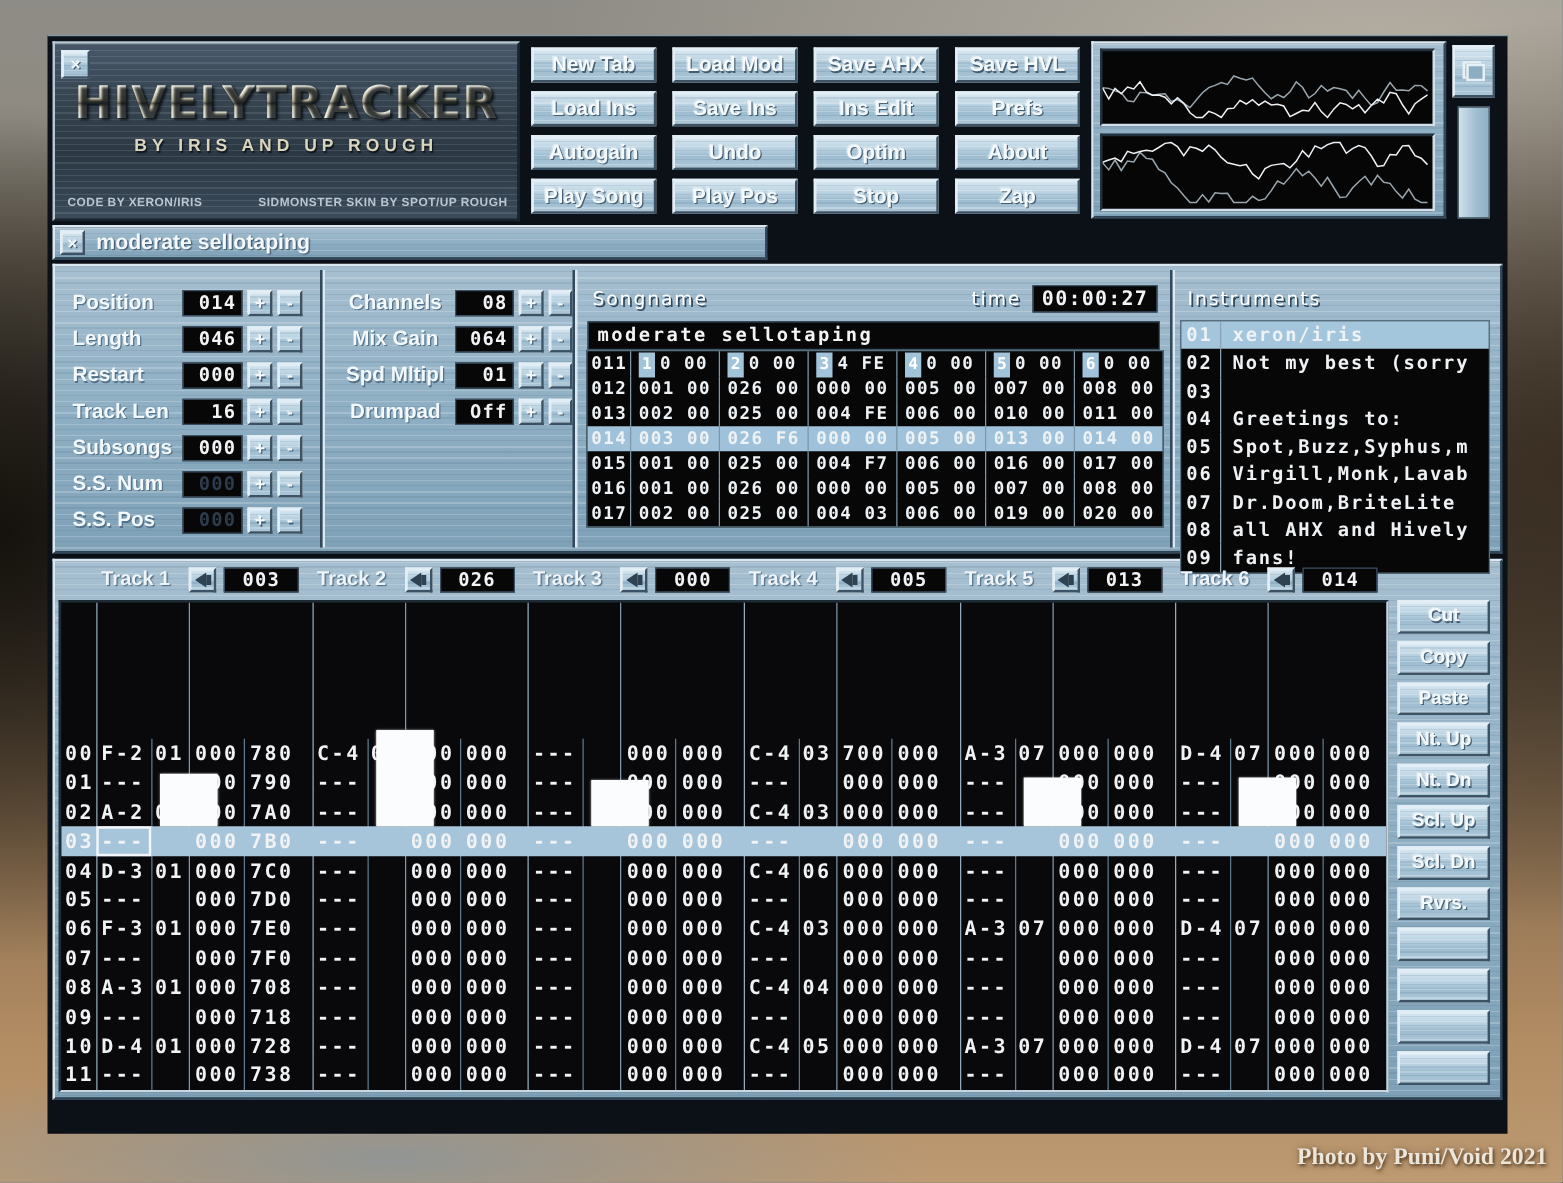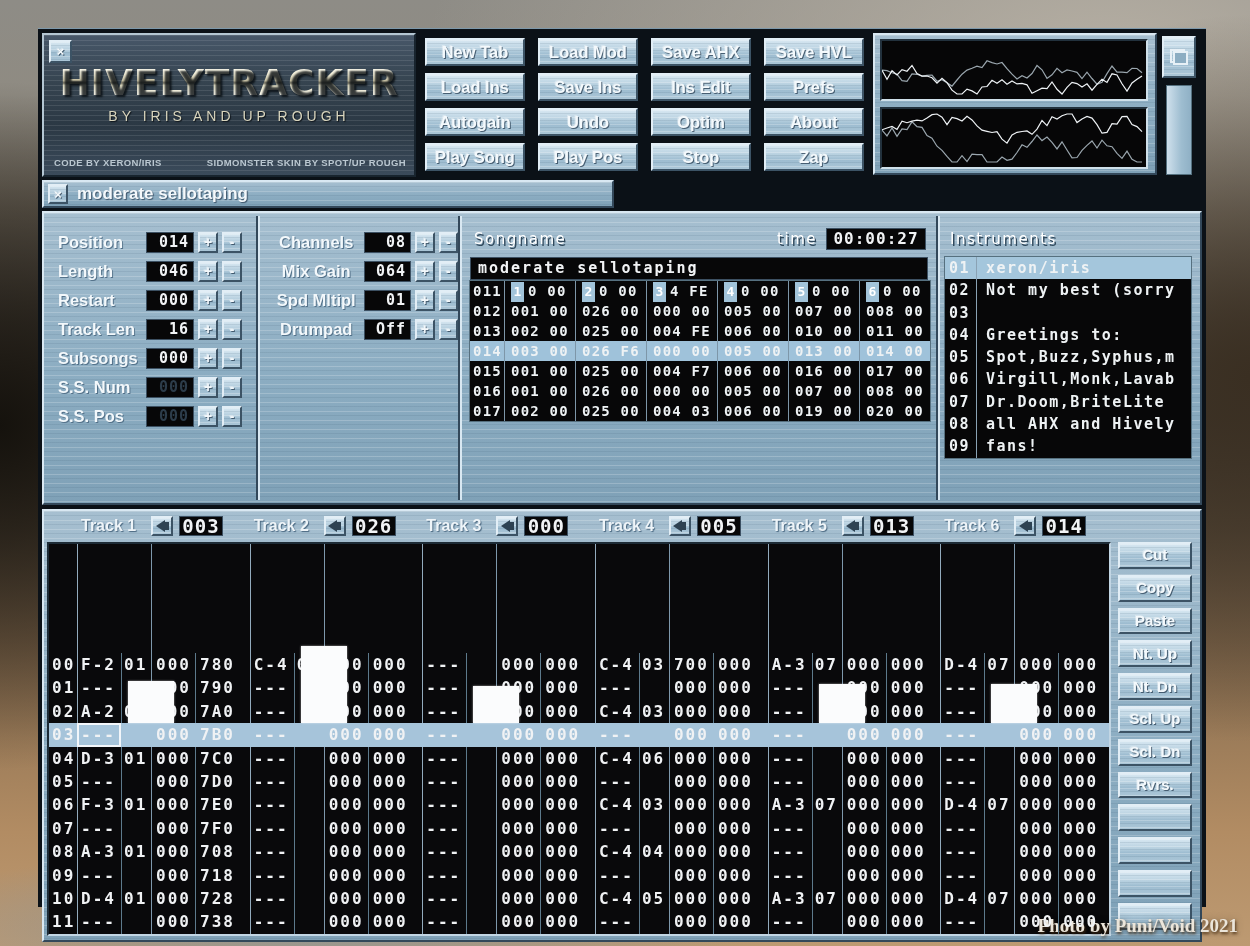--- a/index.html
+++ b/index.html
@@ -43,21 +43,21 @@
     background-image:
       repeating-linear-gradient(180deg, rgba(255,255,255,.10) 0 1px, rgba(255,255,255,0) 1px 5px),
       linear-gradient(180deg,#475769 0%,#35434f 35%,#2b3844 65%,#3b4b5b 100%); }
   .logo-panel .x-btn { position:absolute; top:5px; left:5px; }
   .logo-title { margin-top:27px; text-align:center; font-size:36px; font-weight:bold; letter-spacing:1px;
     font-family:"DejaVu Sans",sans-serif; color:#ece7d2; text-shadow:2px 2px 2px rgba(5,10,14,.8); }
   @supports (-webkit-background-clip:text) {
     .logo-title { background:linear-gradient(180deg,#ffffff 0%,#f6f2dc 28%,#cdc6a8 45%,#716f60 51%,#eae6ca 57%,#fffdf0 78%,#d8d4bc 100%);
       -webkit-background-clip:text; color:transparent; }
   }
-  .logo-sub { text-align:center; margin-top:5px; font-size:14px; font-weight:normal; letter-spacing:4px;
+  .logo-sub { text-align:center; margin-top:5px; font-size:14px; font-weight:bold; letter-spacing:4px;
     color:#d9d5bd; text-shadow:1px 1px 1px #0e141a; }
   .logo-credits { position:absolute; left:10px; right:8px; bottom:7px; display:flex; justify-content:space-between;
     font-size:9.5px; font-weight:bold; color:#bac7d0; letter-spacing:.4px; }
 
   #toolbar { margin-left:9px; flex:none; display:grid; grid-template-columns:repeat(4,100px);
     grid-auto-rows:28px; column-gap:13px; row-gap:7px; padding-top:5px; }
   #toolbar .btn { font-size:16.5px; line-height:22px; }
 
   .scopes { margin-left:9px; flex:none; width:284px; height:142px; padding:4px 5px; }
   .scope { width:268px; height:62px; background:#060607; border:2px solid; border-color:#22313d #cfe0ea #cfe0ea #22313d; margin-bottom:6px; }
@@ -70,21 +70,21 @@
   .depth-icon::after { content:""; position:absolute; right:0; bottom:0; width:11px; height:10px; border:2px solid #e7f0f6; background:#8cadc2; }
   .mini-bar { margin-top:7px; width:26px; height:90px; border:1px solid #54707f;
     background:linear-gradient(90deg,#cfe0ec 0%,#9ebdd0 60%,#8fb0c5 100%); }
 
   .tab-row { height:28px; margin:1px 0 0 4px; display:flex; }
   .tab { width:572px; height:28px; display:flex; align-items:center; padding-left:4px; }
   .tab .x-btn { width:20px; height:20px; margin-right:9px; line-height:15px; }
   .tab-label { font-size:17px; font-weight:bold; color:#f4f8fb; text-shadow:1px 1px 1px #3c5368; }
 
   
-  .main-panel { margin:3px 4px 0 4px; height:294px; display:flex; padding:3px 2px; }
+  .main-panel { margin:3px 4px 0 4px; height:232px; display:flex; padding:3px 2px; }
   .vdiv { width:4px; align-self:stretch; border-left:2px solid #33485a; border-right:2px solid #d9e8f2; }
   .col { height:100%; }
   .col-left { width:210px; padding:12px 0 0 12px; }
   .col-mid  { width:198px; padding:12px 0 0 8px; }
   .col-song { width:474px; padding-top:4px; }
   .col-ins  { flex:1; padding-top:4px; }
 
   .param-row { display:flex; align-items:center; height:29px; }
   .param-label { width:88px; font-size:16.5px; font-weight:bold; color:#f3f8fb; text-shadow:1px 1px 0 #54728a; }
   .col-mid .param-label { width:100px;text-align:center; }
@@ -116,21 +116,21 @@
 
   
   .tracker-panel { margin:4px 4px 0 4px; height:433px; padding:2px 3px; }
   #track-header { height:26px; display:flex; align-items:center; padding-left:30px; }
   .thdr { width:172.66px; flex:none; display:flex; align-items:center; }
   .thdr-name { width:64px; margin-left:4px; font-size:16px; font-weight:bold; color:#eef4f8; text-shadow:1px 1px 1px #4a6880; }
   .spk-btn { width:22px; height:20px; margin-left:6px; display:flex; align-items:center; justify-content:center; padding:0; }
   .spk { position:relative; width:13px; height:12px; display:inline-block; }
   .spk::before { content:""; position:absolute; right:0; top:2px; width:4px; height:8px; background:#2e4252; }
   .spk::after  { content:""; position:absolute; left:0; top:0; border-top:6px solid transparent; border-bottom:6px solid transparent; border-right:9px solid #2e4252; }
-  .thdr-val { width:44px; height:20px; margin-left:6px; font-size:19px; line-height:18px; text-align:center; letter-spacing:1px; }
+  .thdr-val { width:60px; height:20px; margin-left:6px; font-size:15px; line-height:18px; text-align:center; letter-spacing:1px; }
 
   .tracker-body { display:flex; margin-top:3px; }
   #pattern { position:relative; flex:none; width:1064px; height:394px; background:#09090b;
     border:2px solid; border-color:#1d2b36 #c2d6e4 #c2d6e4 #1d2b36; overflow:hidden; }
   #pattern-rows { position:absolute; left:0; top:109px; width:100%; z-index:2; }
   .prow { display:flex; height:23.4px; line-height:23.5px; font-family:"DejaVu Sans Mono",monospace;
     font-weight:bold; font-size:16px; color:#f0f2f4; letter-spacing:2px; }
   .prow.hl { background:#a6c4da; }
   .rnum { width:28px; padding-left:3px; flex:none; }
   .tcell { width:172.66px; flex:none; display:flex; }

